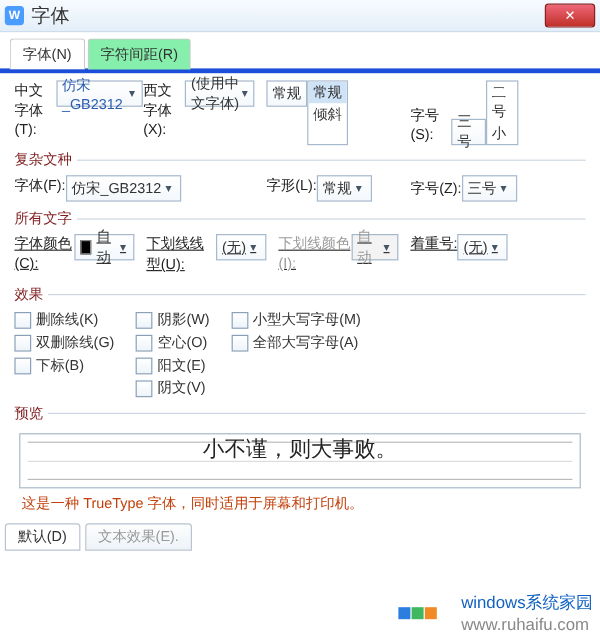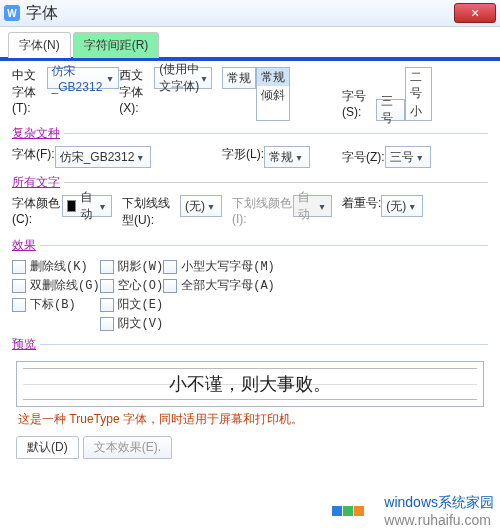--- a/index.html
+++ b/index.html
@@ -101,40 +101,39 @@
   }
   fieldset.group {
     border: none;
     border-top: 1px solid #ccd6e0;
     margin: 4px 0 2px 0;
     padding: 4px 0 0 0;
   }
   fieldset.group > legend {
     font-size: 12px;
     padding: 0 4px 0 0;
-    color: #a21caf;
-    text-decoration: underline;
+    color: #7f1d1d;
   }
   .effects {
     display: flex;
-    font-family: Liberation Mono, monospace;
+    gap: 18px;
   }
   .eff-col { display: flex; flex-direction: column; gap: 2px; }
   .chk { display: flex; align-items: center; gap: 4px; font-size: 12px;}
   .chk .box {
     width: 12px; height: 12px;
     border: 1px solid #8aa0b8;
     background: linear-gradient(#fff,#eef4fa);
   }
   .preview-box {
     border: 1px solid #a8b8c8;
     background: #fff;
     height: 44px;
     margin: 4px 4px 2px 4px;
-    display: flex; align-items: center; justify-content: center;
+    display: flex; align-items: flex-start; justify-content: center;
     position: relative;
   }
   .preview-box::before, .preview-box::after {
     content:"";
     position:absolute;
     left:6px; right:6px;
     height:0;
     border-top:1px solid #bbb;
   }
   .preview-box::before { top:6px; }
@@ -146,21 +145,21 @@
   .preview-text {
     font-family: "FangSong","仿宋",serif;
     font-size: 18px;
     color: #222;
     position: relative;
     z-index: 1;
   }
   .hint { font-size: 12px; margin: 4px 6px 0 6px; color:#c2410c;}
   .bottom-tabs {
     display: flex;
-    padding: 4px 8px 4px 16px;
+    padding: 4px 8px 4px 4px;
     align-items: center;
   }
   .btab {
     padding: 2px 10px;
     border: 1px solid #b8c4d2;
     background: linear-gradient(#fdfdfd,#eef3f8);
     font-size: 12px;
     border-radius: 3px 3px 0 0;
     margin-right: 4px;
     cursor: pointer;
@@ -180,21 +179,21 @@
   }
   .wsq { width:10px; height:10px; }
   .wsq.b { background:#2b7de0; }
   .wsq.g { background:#3fb85f; }
   .wsq.o { background:#f08a24; }
   .disabled { color:#999 !important; }
   .disabled.combo, .disabled.select { background:#f3f3f3; }
   .section-top-row .col:nth-child(1){ width:200px;}
   .section-top-row .col:nth-child(2){ width:110px;}
   .section-top-row .col:nth-child(3){ width:90px;align-items:flex-end;}
-  .four-col .col { width:100px; }
+  .four-col .col { width:100px;text-decoration:underline; }
 </style>
 </head>
 <body>
 
 <div class="titlebar">
   <div class="app-icon">W</div>
   <div class="title">字体</div>
   <div class="close-btn">✕</div>
 </div>
 

